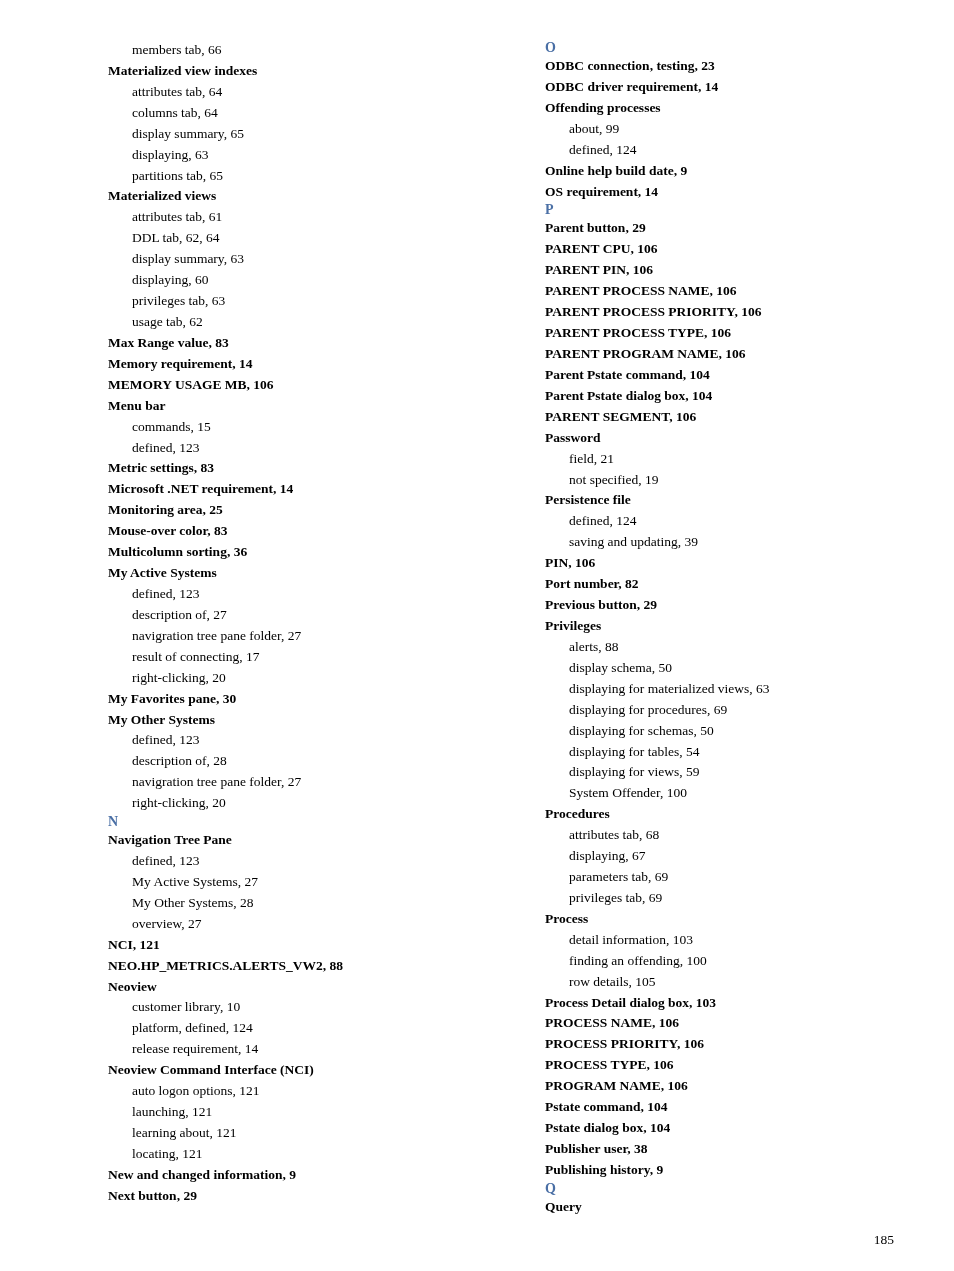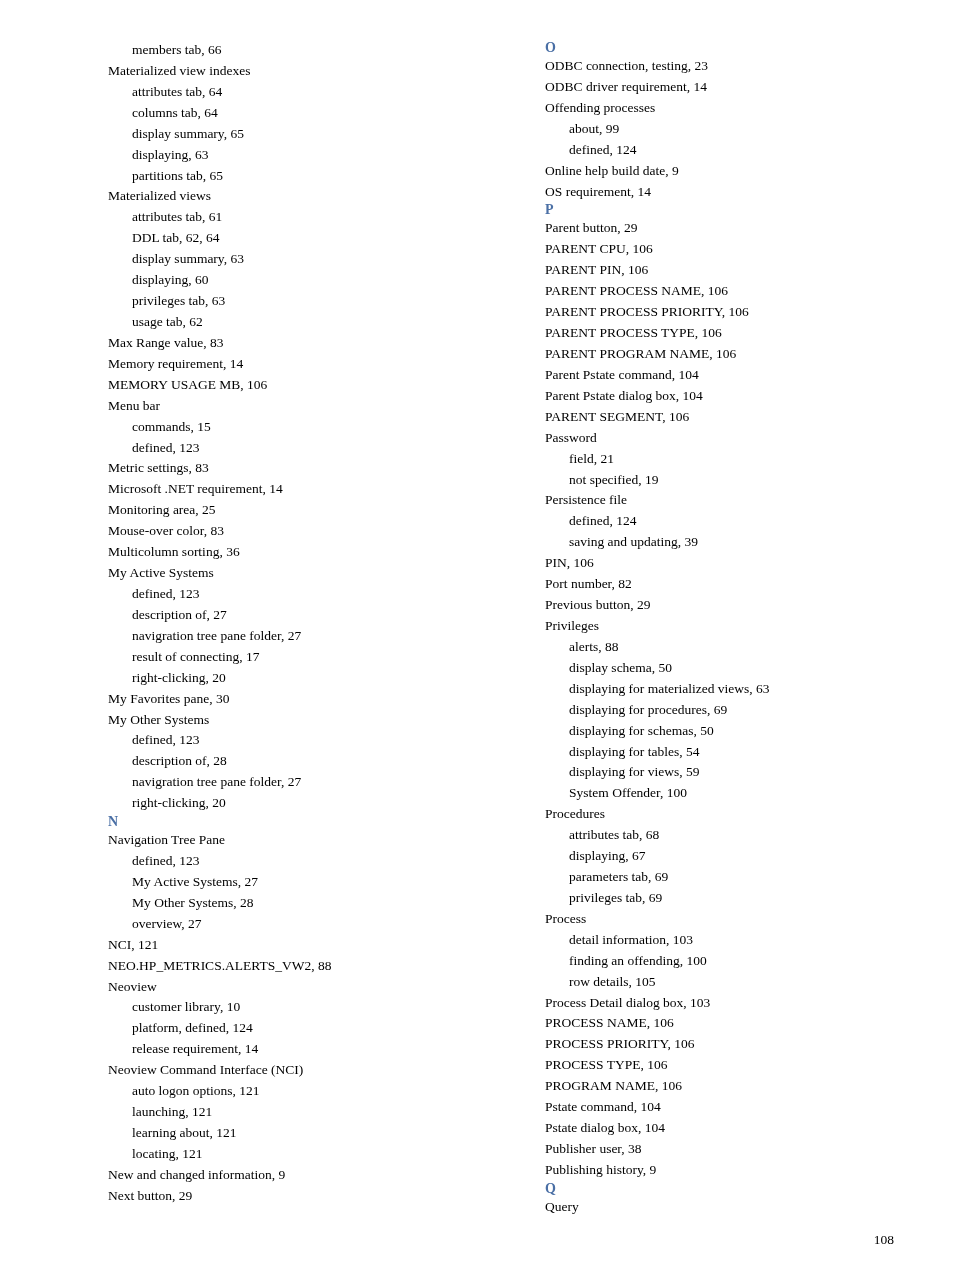--- a/index.html
+++ b/index.html
@@ -27,21 +27,21 @@
       line-height: 1.55;
     }
     .index-section-letter {
       color: #4a6fa5;
       font-size: 14px;
       font-weight: bold;
       margin-top: 18px;
       margin-bottom: 4px;
     }
     .entry-main {
-      font-weight: normal;
+      font-weight: bold;
       display: block;
     }
     .entry-sub {
       padding-left: 24px;
       display: block;
     }
     .page-number-footer {
       position: absolute;
       bottom: 30px;
       right: 60px;
@@ -49,13 +49,13 @@
     }
   </style>
 </head>
 <body>
 
 <div class="page">
   <div class="col" id="left-col"><span class="index-entry entry-sub">members tab, 66</span><span class="index-entry entry-main">Materialized view indexes</span><span class="index-entry entry-sub">attributes tab, 64</span><span class="index-entry entry-sub">columns tab, 64</span><span class="index-entry entry-sub">display summary, 65</span><span class="index-entry entry-sub">displaying, 63</span><span class="index-entry entry-sub">partitions tab, 65</span><span class="index-entry entry-main">Materialized views</span><span class="index-entry entry-sub">attributes tab, 61</span><span class="index-entry entry-sub">DDL tab, 62, 64</span><span class="index-entry entry-sub">display summary, 63</span><span class="index-entry entry-sub">displaying, 60</span><span class="index-entry entry-sub">privileges tab, 63</span><span class="index-entry entry-sub">usage tab, 62</span><span class="index-entry entry-main">Max Range value, 83</span><span class="index-entry entry-main">Memory requirement, 14</span><span class="index-entry entry-main">MEMORY USAGE MB, 106</span><span class="index-entry entry-main">Menu bar</span><span class="index-entry entry-sub">commands, 15</span><span class="index-entry entry-sub">defined, 123</span><span class="index-entry entry-main">Metric settings, 83</span><span class="index-entry entry-main">Microsoft .NET requirement, 14</span><span class="index-entry entry-main">Monitoring area, 25</span><span class="index-entry entry-main">Mouse-over color, 83</span><span class="index-entry entry-main">Multicolumn sorting, 36</span><span class="index-entry entry-main">My Active Systems</span><span class="index-entry entry-sub">defined, 123</span><span class="index-entry entry-sub">description of, 27</span><span class="index-entry entry-sub">navigration tree pane folder, 27</span><span class="index-entry entry-sub">result of connecting, 17</span><span class="index-entry entry-sub">right-clicking, 20</span><span class="index-entry entry-main">My Favorites pane, 30</span><span class="index-entry entry-main">My Other Systems</span><span class="index-entry entry-sub">defined, 123</span><span class="index-entry entry-sub">description of, 28</span><span class="index-entry entry-sub">navigration tree pane folder, 27</span><span class="index-entry entry-sub">right-clicking, 20</span><span class="index-section-letter">N</span><span class="index-entry entry-main">Navigation Tree Pane</span><span class="index-entry entry-sub">defined, 123</span><span class="index-entry entry-sub">My Active Systems, 27</span><span class="index-entry entry-sub">My Other Systems, 28</span><span class="index-entry entry-sub">overview, 27</span><span class="index-entry entry-main">NCI, 121</span><span class="index-entry entry-main">NEO.HP_METRICS.ALERTS_VW2, 88</span><span class="index-entry entry-main">Neoview</span><span class="index-entry entry-sub">customer library, 10</span><span class="index-entry entry-sub">platform, defined, 124</span><span class="index-entry entry-sub">release requirement, 14</span><span class="index-entry entry-main">Neoview Command Interface (NCI)</span><span class="index-entry entry-sub">auto logon options, 121</span><span class="index-entry entry-sub">launching, 121</span><span class="index-entry entry-sub">learning about, 121</span><span class="index-entry entry-sub">locating, 121</span><span class="index-entry entry-main">New and changed information, 9</span><span class="index-entry entry-main">Next button, 29</span></div>
   <div class="col" id="right-col"><span class="index-section-letter">O</span><span class="index-entry entry-main">ODBC connection, testing, 23</span><span class="index-entry entry-main">ODBC driver requirement, 14</span><span class="index-entry entry-main">Offending processes</span><span class="index-entry entry-sub">about, 99</span><span class="index-entry entry-sub">defined, 124</span><span class="index-entry entry-main">Online help build date, 9</span><span class="index-entry entry-main">OS requirement, 14</span><span class="index-section-letter">P</span><span class="index-entry entry-main">Parent button, 29</span><span class="index-entry entry-main">PARENT CPU, 106</span><span class="index-entry entry-main">PARENT PIN, 106</span><span class="index-entry entry-main">PARENT PROCESS NAME, 106</span><span class="index-entry entry-main">PARENT PROCESS PRIORITY, 106</span><span class="index-entry entry-main">PARENT PROCESS TYPE, 106</span><span class="index-entry entry-main">PARENT PROGRAM NAME, 106</span><span class="index-entry entry-main">Parent Pstate command, 104</span><span class="index-entry entry-main">Parent Pstate dialog box, 104</span><span class="index-entry entry-main">PARENT SEGMENT, 106</span><span class="index-entry entry-main">Password</span><span class="index-entry entry-sub">field, 21</span><span class="index-entry entry-sub">not specified, 19</span><span class="index-entry entry-main">Persistence file</span><span class="index-entry entry-sub">defined, 124</span><span class="index-entry entry-sub">saving and updating, 39</span><span class="index-entry entry-main">PIN, 106</span><span class="index-entry entry-main">Port number, 82</span><span class="index-entry entry-main">Previous button, 29</span><span class="index-entry entry-main">Privileges</span><span class="index-entry entry-sub">alerts, 88</span><span class="index-entry entry-sub">display schema, 50</span><span class="index-entry entry-sub">displaying for materialized views, 63</span><span class="index-entry entry-sub">displaying for procedures, 69</span><span class="index-entry entry-sub">displaying for schemas, 50</span><span class="index-entry entry-sub">displaying for tables, 54</span><span class="index-entry entry-sub">displaying for views, 59</span><span class="index-entry entry-sub">System Offender, 100</span><span class="index-entry entry-main">Procedures</span><span class="index-entry entry-sub">attributes tab, 68</span><span class="index-entry entry-sub">displaying, 67</span><span class="index-entry entry-sub">parameters tab, 69</span><span class="index-entry entry-sub">privileges tab, 69</span><span class="index-entry entry-main">Process</span><span class="index-entry entry-sub">detail information, 103</span><span class="index-entry entry-sub">finding an offending, 100</span><span class="index-entry entry-sub">row details, 105</span><span class="index-entry entry-main">Process Detail dialog box, 103</span><span class="index-entry entry-main">PROCESS NAME, 106</span><span class="index-entry entry-main">PROCESS PRIORITY, 106</span><span class="index-entry entry-main">PROCESS TYPE, 106</span><span class="index-entry entry-main">PROGRAM NAME, 106</span><span class="index-entry entry-main">Pstate command, 104</span><span class="index-entry entry-main">Pstate dialog box, 104</span><span class="index-entry entry-main">Publisher user, 38</span><span class="index-entry entry-main">Publishing history, 9</span><span class="index-section-letter">Q</span><span class="index-entry entry-main">Query</span></div>
 </div>
 
-<div class="page-number-footer">108</div>
+<div class="page-number-footer">185</div>
 
 </body></html>

